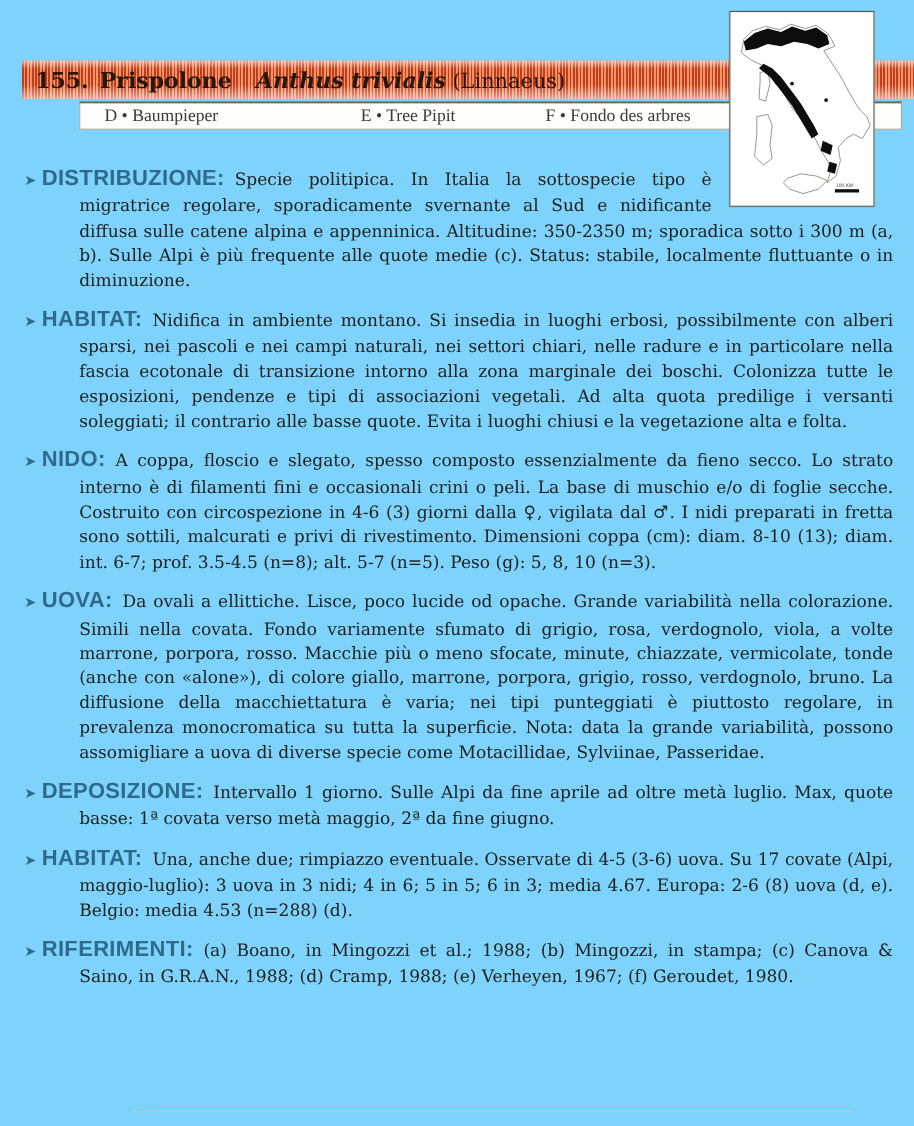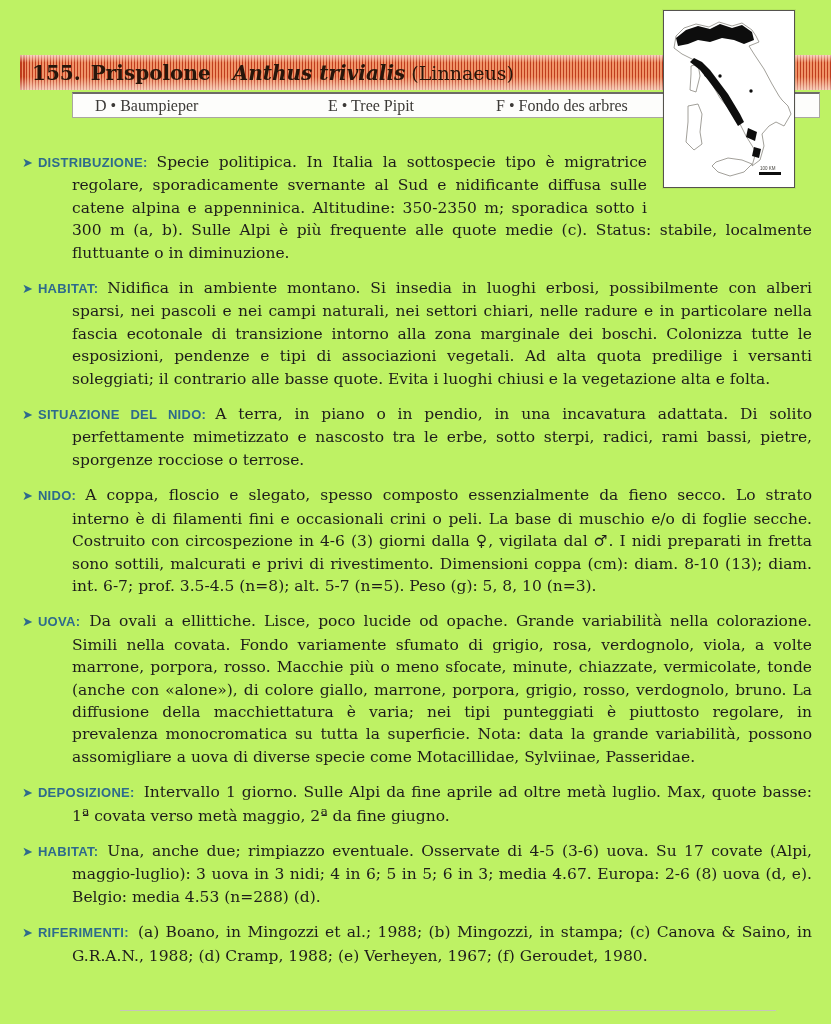--- a/index.html
+++ b/index.html
@@ -3,21 +3,21 @@
 <meta charset="utf-8">
 <style>
   html,body{margin:0;padding:0;}
   body{
     background:#e8e5de;
     font-family:"DejaVu Serif", serif;
   }
   .page{
     position:relative;
     width:831px;height:1024px;
-    background:#bef264;
+    background:#7dd3fc;
     overflow:hidden;
     color:#1e1d1b;
   }
   
   .title-bar{
     position:absolute;left:20px;top:55px;right:0;height:35px;
     background:
       linear-gradient(180deg, rgba(255,255,255,.60) 0%, rgba(255,255,255,0) 22%,
                       rgba(255,255,255,0) 62%, rgba(255,255,255,.55) 100%),
       repeating-linear-gradient(90deg,
@@ -70,21 +70,21 @@
     padding-left:50px;text-indent:-50px;
   }
   .bullet{
     color:#2e6a8c;
     font-family:"DejaVu Sans", sans-serif;
     font-size:13px;
     padding-right:5px;
   }
   .sec-title{
     font-family:"Liberation Sans", sans-serif;
-    font-weight:bold;font-size:13px;
+    font-weight:bold;font-size:20px;
     letter-spacing:.3px;
     color:#2e6a8c;
     padding-right:9px;
   }
   .sec-body{color:#1e1d1b;}
   .bottom-rule{
     position:absolute;left:120px;right:55px;top:1010px;height:1px;
     background:#c7c4bc;
   }
 </style>
@@ -136,23 +136,20 @@
     <div class="map-spacer"></div>
 
     <p class="section">
       <span class="bullet">➤</span><span class="sec-title">DISTRIBUZIONE:</span><span class="sec-body">Specie politipica. In Italia la sottospecie tipo è migratrice regolare, sporadicamente svernante al Sud e nidificante diffusa sulle catene alpina e appenninica. Altitudine: 350-2350 m; sporadica sotto i 300 m (a, b). Sulle Alpi è più frequente alle quote medie (c). Status: stabile, localmente fluttuante o in diminuzione.</span>
     </p>
 
     <p class="section">
       <span class="bullet">➤</span><span class="sec-title">HABITAT:</span><span class="sec-body">Nidifica in ambiente montano. Si insedia in luoghi erbosi, possibilmente con alberi sparsi, nei pascoli e nei campi naturali, nei settori chiari, nelle radure e in particolare nella fascia ecotonale di transizione intorno alla zona marginale dei boschi. Colonizza tutte le esposizioni, pendenze e tipi di associazioni vegetali. Ad alta quota predilige i versanti soleggiati; il contrario alle basse quote. Evita i luoghi chiusi e la vegetazione alta e folta.</span>
     </p>
 
-    <p class="section">
-      <span class="bullet">➤</span><span class="sec-title">SITUAZIONE DEL NIDO:</span><span class="sec-body">A terra, in piano o in pendio, in una incavatura adattata. Di solito perfettamente mimetizzato e nascosto tra le erbe, sotto sterpi, radici, rami bassi, pietre, sporgenze rocciose o terrose.</span>
-    </p>
 
     <p class="section">
       <span class="bullet">➤</span><span class="sec-title">NIDO:</span><span class="sec-body">A coppa, floscio e slegato, spesso composto essenzialmente da fieno secco. Lo strato interno è di filamenti fini e occasionali crini o peli. La base di muschio e/o di foglie secche. Costruito con circospezione in 4-6 (3) giorni dalla ♀, vigilata dal ♂. I nidi preparati in fretta sono sottili, malcurati e privi di rivestimento. Dimensioni coppa (cm): diam. 8-10 (13); diam. int. 6-7; prof. 3.5-4.5 (n=8); alt. 5-7 (n=5). Peso (g): 5, 8, 10 (n=3).</span>
     </p>
 
     <p class="section">
       <span class="bullet">➤</span><span class="sec-title">UOVA:</span><span class="sec-body">Da ovali a ellittiche. Lisce, poco lucide od opache. Grande variabilità nella colorazione. Simili nella covata. Fondo variamente sfumato di grigio, rosa, verdognolo, viola, a volte marrone, porpora, rosso. Macchie più o meno sfocate, minute, chiazzate, vermicolate, tonde (anche con «alone»), di colore giallo, marrone, porpora, grigio, rosso, verdognolo, bruno. La diffusione della macchiettatura è varia; nei tipi punteggiati è piuttosto regolare, in prevalenza monocromatica su tutta la superficie. Nota: data la grande variabilità, possono assomigliare a uova di diverse specie come Motacillidae, Sylviinae, Passeridae.</span>
     </p>
 
     <p class="section">

